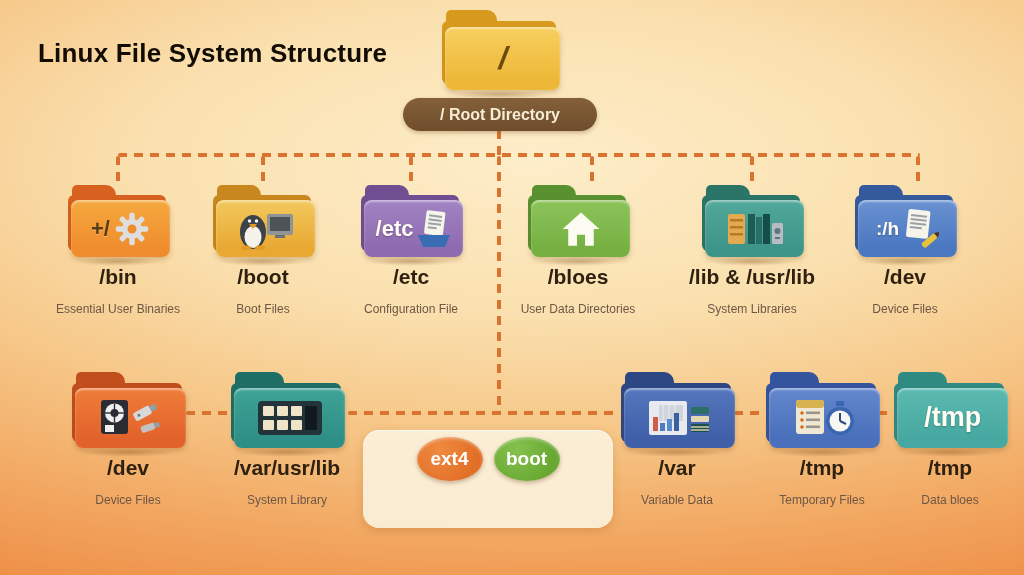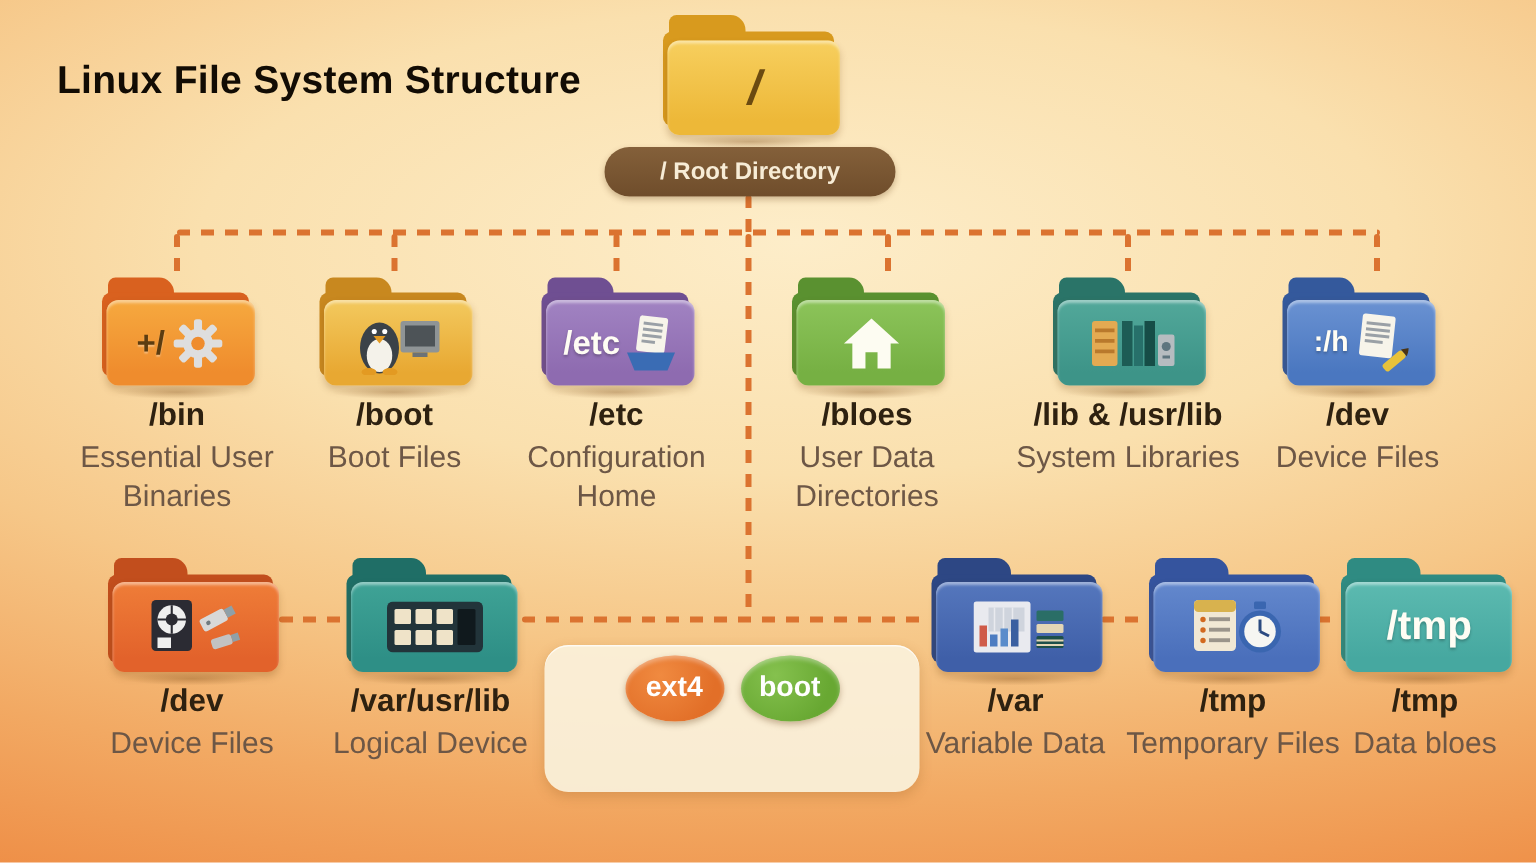--- a/index.html
+++ b/index.html
@@ -44,21 +44,21 @@
   .f-home{--d:#5a9130;--m:#76b043;--l:#8cc45a;}
   .f-lib{--d:#2a7468;--m:#3d9488;--l:#52a89a;}
   .f-devt{--d:#34599c;--m:#4a77c0;--l:#6a92d2;}
   .f-devb{--d:#c24e1d;--m:#e2622b;--l:#ef7d38;}
   .f-vul{--d:#1f6e66;--m:#2e8f86;--l:#3fa396;}
   .f-var{--d:#2d4784;--m:#3f5fa8;--l:#5577bd;}
   .f-tmp{--d:#35549e;--m:#4a6fbb;--l:#6388cd;}
   .f-tmp2{--d:#2f8b82;--m:#46a8a0;--l:#5cbab0;}
   
   .fname{margin-top:8px;font-size:21px;font-weight:800;color:#2e2110;}
-  .fsub{margin-top:3px;font-size:20px;line-height:1.3;color:#6d5746;}
+  .fsub{margin-top:13px;font-size:12px;line-height:1.3;color:#6d5746;}
   
   .root-badge{
     position:absolute;left:403px;top:98px;width:194px;height:33px;z-index:2;
     background:linear-gradient(180deg,#84603a,#6f4d2b);border-radius:17px;
     display:flex;align-items:center;justify-content:center;
     color:#f7ecd6;font-size:16px;font-weight:700;box-shadow:0 2px 4px rgba(90,50,10,.3);
   }
   .root-slash{font-size:32px;font-weight:800;color:#6b4a10;font-style:italic;}
   
   .fst-panel{
@@ -172,21 +172,21 @@
             <rect x="11" y="6" width="13" height="2" fill="#9aa0a6"></rect>
             <rect x="11" y="10" width="13" height="2" fill="#9aa0a6"></rect>
             <rect x="11" y="14" width="13" height="2" fill="#9aa0a6"></rect>
             <rect x="11" y="18" width="9" height="2" fill="#9aa0a6"></rect>
           </g>
           <path d="M1 26 h32 l-5 12 h-22 z" fill="#3a6cb4"></path>
         </svg>
       </div>
     </div>
     <div class="fname">/etc</div>
-    <div class="fsub">Configuration Home</div>
+    <div class="fsub">Configuration File</div>
   </div>
 
   <div class="node" style="left:493px;top:185px;">
     <div class="folder f-home">
       <div class="tab"></div>
         <div class="back"></div>
         <div class="shadow"></div>
       <div class="front">
         <svg width="44" height="42" viewBox="0 0 24 24">
           <path d="M12 2.5 1.5 12h3.2v9.5h5v-6.2h4.6v6.2h5V12h3.2z" fill="#fdfcf2"></path>
@@ -288,21 +288,21 @@
           <rect x="19" y="5" width="11" height="10" rx="1" fill="#efe3c8"></rect>
           <rect x="33" y="5" width="11" height="10" rx="1" fill="#efe3c8"></rect>
           <rect x="5" y="19" width="11" height="10" rx="1" fill="#efe3c8"></rect>
           <rect x="19" y="19" width="11" height="10" rx="1" fill="#efe3c8"></rect>
           <rect x="33" y="19" width="11" height="10" rx="1" fill="#efe3c8"></rect>
           <rect x="47" y="5" width="12" height="24" rx="1" fill="#10191d"></rect>
         </svg>
       </div>
     </div>
     <div class="fname">/var/usr/lib</div>
-    <div class="fsub">Logical Device</div>
+    <div class="fsub">System Library</div>
   </div>
 
   <div class="node" style="left:592px;top:372px;">
     <div class="folder wide f-var">
       <div class="tab"></div>
         <div class="back"></div>
         <div class="shadow"></div>
       <div class="front">
         <svg width="62" height="38" viewBox="0 0 62 38">
           <rect x="0" y="2" width="38" height="34" rx="2" fill="#e9eaef"></rect>

